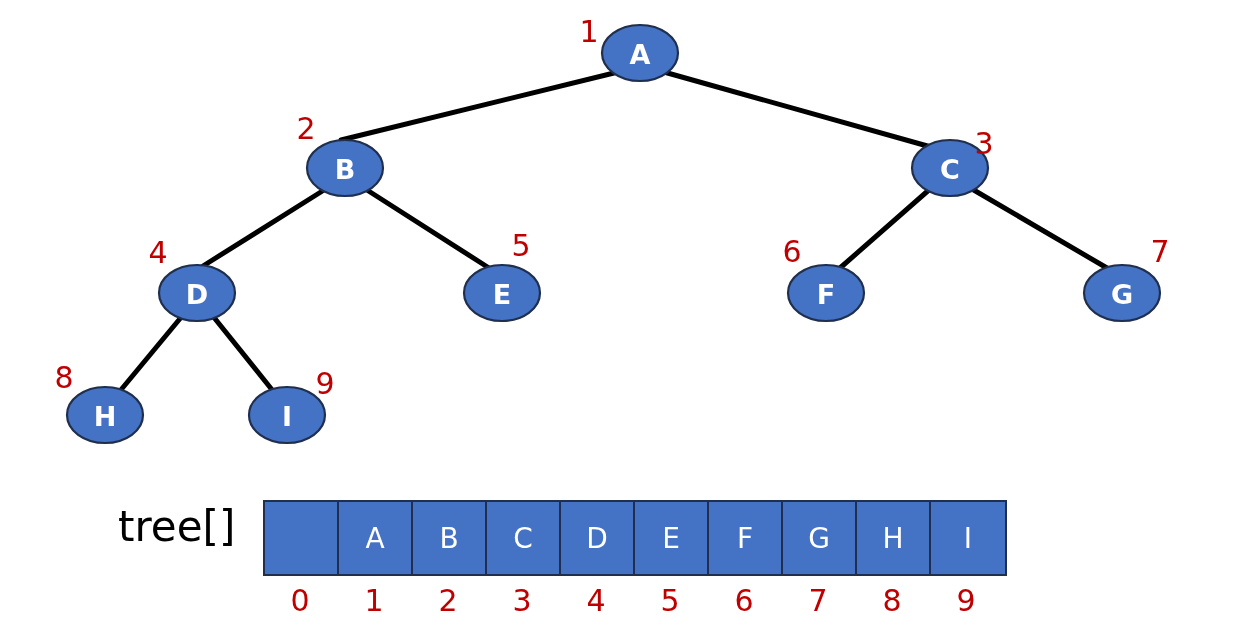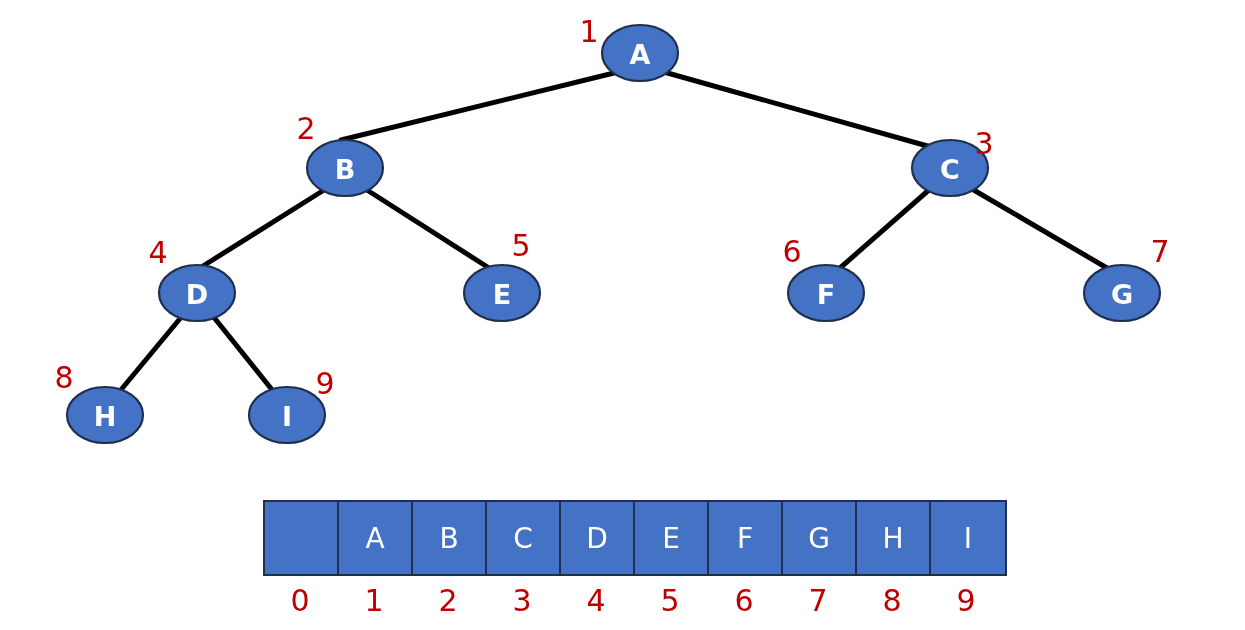--- a/index.html
+++ b/index.html
@@ -167,20 +167,21 @@
           <text class="node-index" x="64" y="377">8</text>
         </g>
         <g>
           <ellipse class="node-ellipse" cx="287" cy="415" rx="38" ry="28"></ellipse>
           <text class="node-letter" x="287" y="416">I</text>
           <text class="node-index" x="325" y="383">9</text>
         </g>
       </g>
   </svg>
 
+  <div class="array-label">tree[]</div>
 
   <div class="array-table" id="array-table">
       <div class="array-cell"></div>
       <div class="array-cell">A</div>
       <div class="array-cell">B</div>
       <div class="array-cell">C</div>
       <div class="array-cell">D</div>
       <div class="array-cell">E</div>
       <div class="array-cell">F</div>
       <div class="array-cell">G</div>

